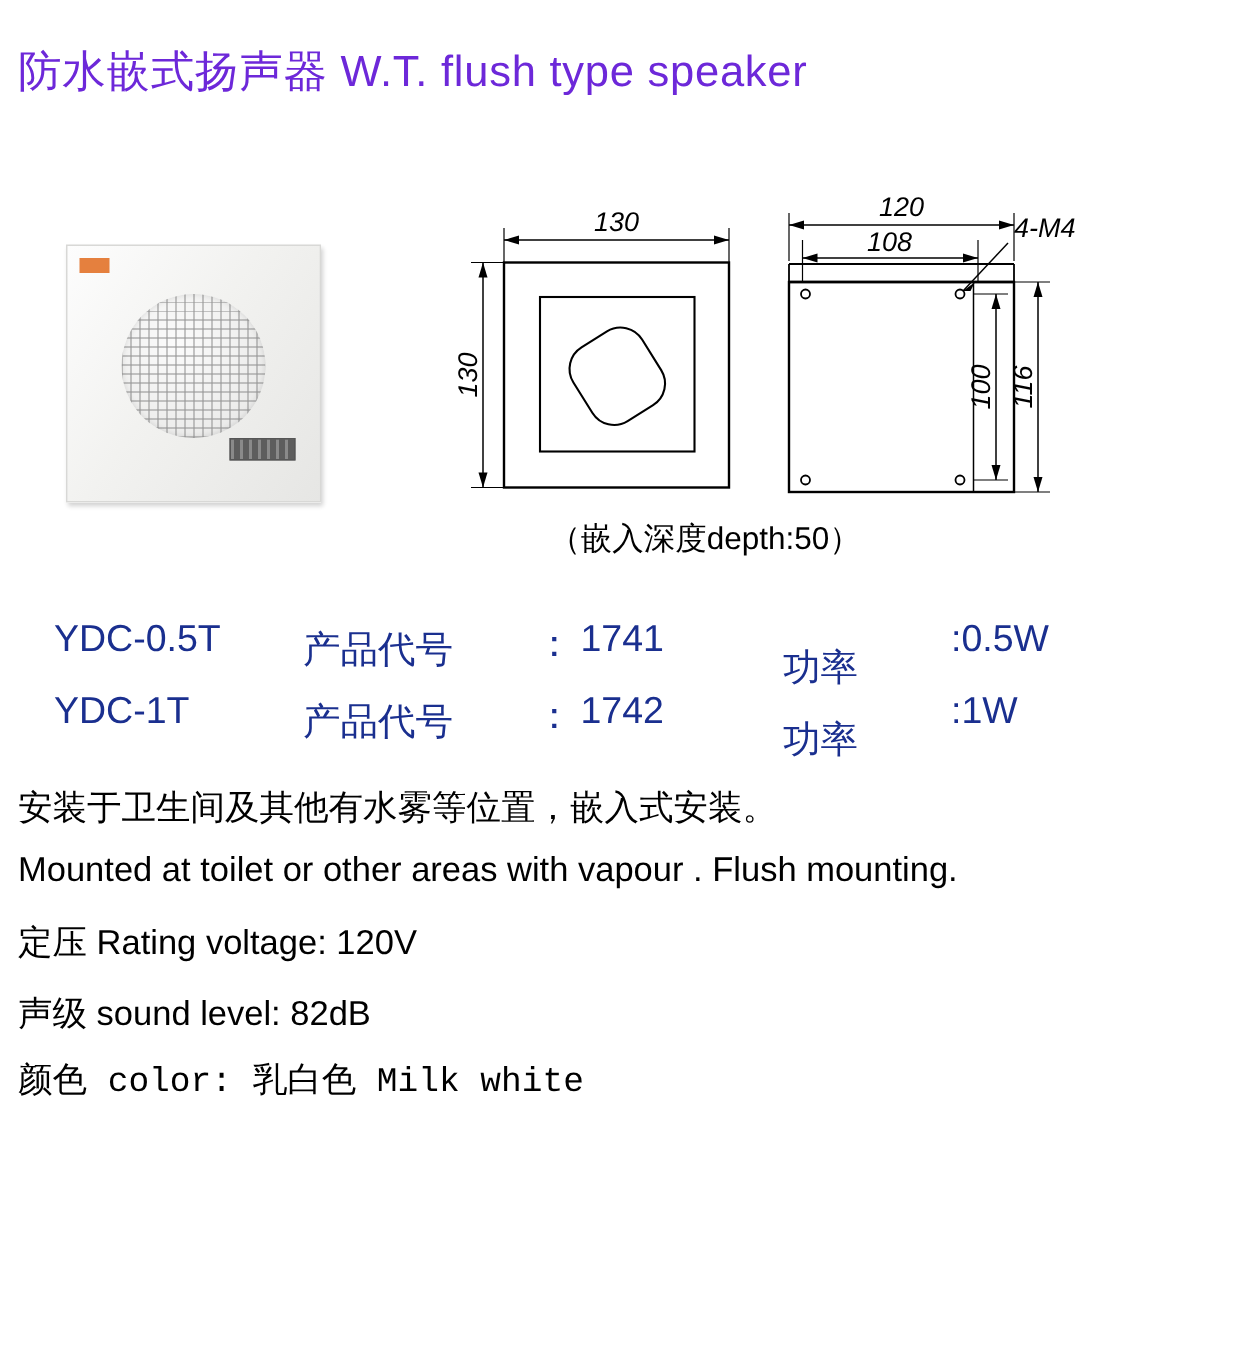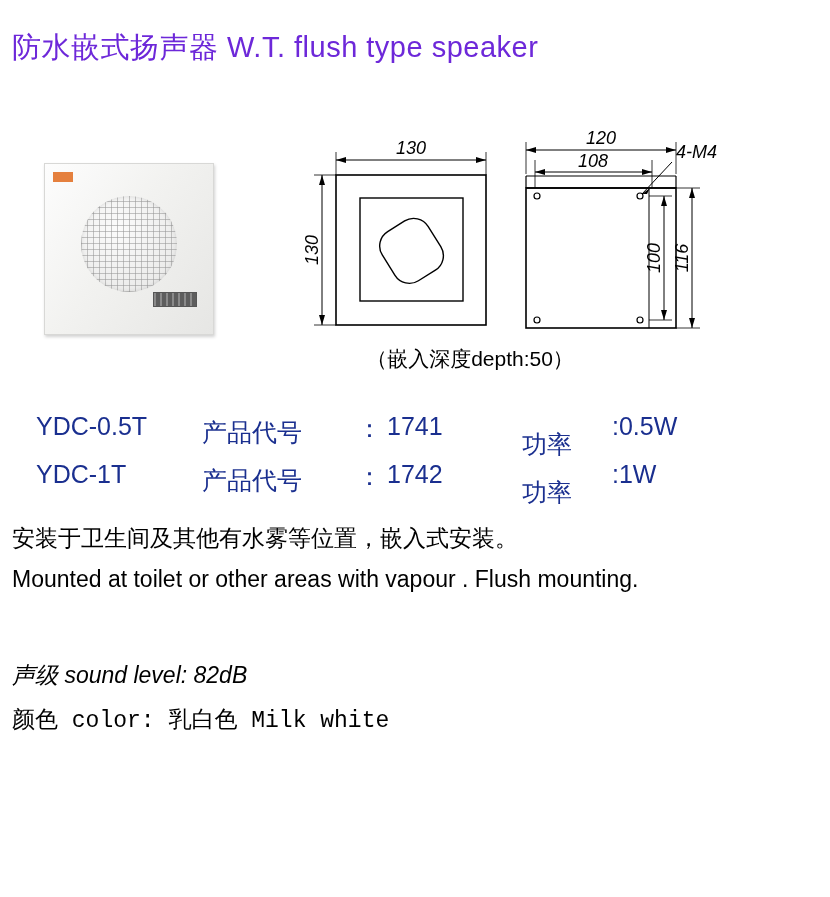--- a/index.html
+++ b/index.html
@@ -102,21 +102,21 @@
     left: 12px;
     font-size: 25px;
     color: #1a2f8f;
     white-space: nowrap;
   }
   .model-row .m-code { position: absolute; left: 0; top: 0; margin-left: 24px; }
   .model-row .m-label { position: absolute; left: 190px; top: 4px; }
   .model-row .m-colon { position: absolute; left: 345px; top: 0; }
   .model-row .m-value { position: absolute; left: 375px; top: 0; }
   .model-row .m-power { position: absolute; left: 510px; top: 0; margin-top: 16px; }
-  .model-row .m-pval { position: absolute; left: 600px; top: 0; }
+  .model-row .m-pval { position: absolute; left: 622px; top: 0; }
   #model-row-1 { top: 412px; }
   #model-row-2 { top: 460px; }
   
   .spec {
     position: absolute;
     left: 12px;
     font-size: 23px;
     color: #000000;
     white-space: nowrap;
   }
@@ -229,16 +229,17 @@
     <span class="m-code">YDC-1T</span>
     <span class="m-label">产品代号</span>
     <span class="m-colon">：</span>
     <span class="m-value">1742</span>
     <span class="m-power">功率</span>
     <span class="m-pval">:1W</span>
   </div>
 
   <div class="spec" style="top:523px;">安装于卫生间及其他有水雾等位置，嵌入式安装。</div>
   <div class="spec" style="top:566px;">Mounted at toilet or other areas with vapour . Flush mounting.</div>
-  <div class="spec" style="top:660px;font-style:italic;">声级  sound level: 82dB</div>
+  <div class="spec" style="top:613px;">定压  Rating voltage: 120V</div>
+  <div class="spec" style="top:660px;">声级  sound level: 82dB</div>
   <div class="spec" style="top:704px;font-family:Liberation Mono, monospace;">颜色  color:  乳白色  Milk white</div>
 
 </div>
 
 </body></html>

